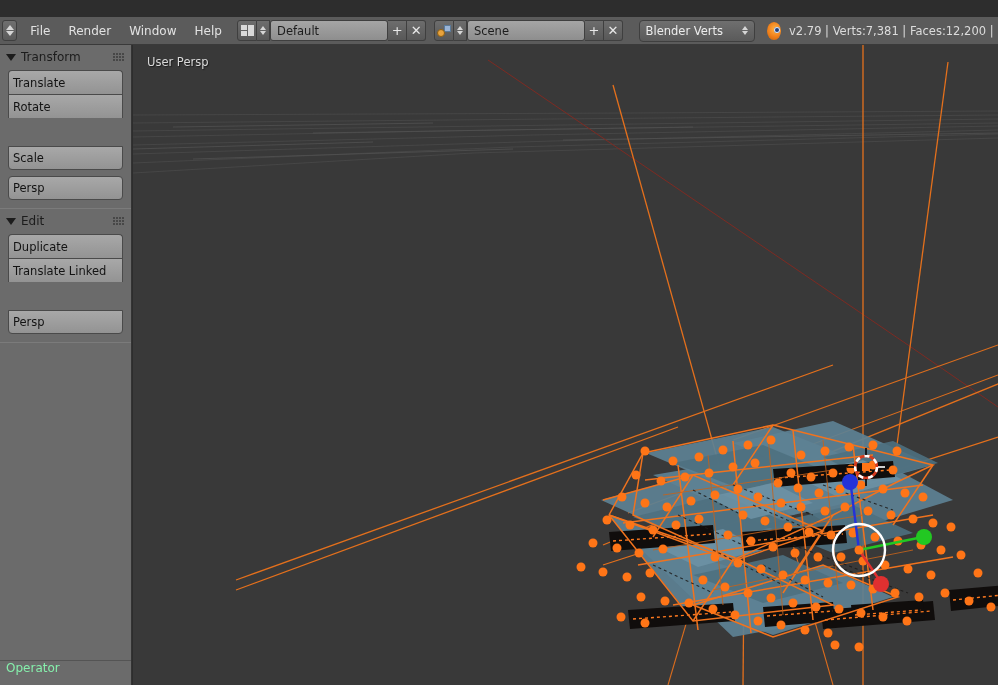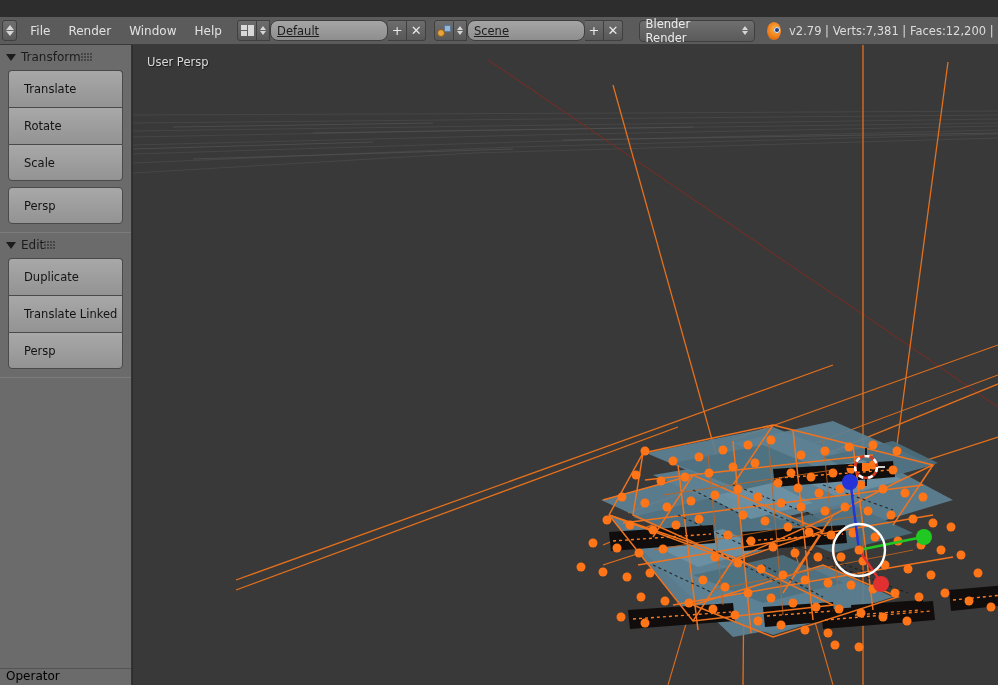--- a/index.html
+++ b/index.html
@@ -45,21 +45,21 @@
   
   .sceneico { position:relative; width:14px; height:12px; }
   .sceneico .ball { position:absolute; width:8px;height:8px;border-radius:50%;
     background:#e8a33d; left:0; top:4px; border:1px solid #8a5d14; }
   .sceneico .cube { position:absolute; width:7px;height:7px; background:#9ab4d6;
     right:0; top:0; border:1px solid #5a7severe; }
 
   .combo { height:21px; background:linear-gradient(#a5a5a5,#8e8e8e);
     border:1px solid #3f3f3f; color:#1d1d1d; font-size:11.5px;
     display:flex; align-items:center; padding:0 6px; }
-  .combo.flat { border-radius:8px;text-decoration:underline; }
+  .combo.flat { border-radius:3px; }
   .plusbtn, .xbtn { width:19px; height:21px; background:linear-gradient(#6d6d6d,#585858);
     border:1px solid #3f3f3f; display:flex; align-items:center; justify-content:center;
     color:#e8e8e8; font-size:13px; line-height:1; }
   .plusbtn { border-radius:0; border-left:none;}
   .xbtn { border-radius:0 3px 3px 0; border-left:none; }
 
   .engine { height:22px; min-width:116px; background:linear-gradient(#6f6f6f,#5a5a5a);
     border:1px solid #3f3f3f; border-radius:4px; color:#ececec; font-size:11.5px;
     display:flex; align-items:center; justify-content:space-between; padding:0 6px; }
 
@@ -68,44 +68,44 @@
     position:relative; }
   .blenderlogo::after { content:""; position:absolute; width:6px;height:6px;border-radius:50%;
     background:#1f3f7a; left:7px; top:5px; box-shadow:inset 0 0 0 1px #dfe7f5; }
 
   #statustext { color:#dcdcdc; font-size:11.5px; white-space:nowrap; overflow:hidden; }
 
   
   #shelf { position:absolute; left:0; top:45px; width:132px; height:640px;
     background:#6b6b6b; border-right:1px solid #343434; overflow:hidden; }
 
-  .panel-head { display:flex; align-items:center; 
+  .panel-head { display:flex; align-items:center; justify-content:space-between;
     padding:5px 7px 5px 6px; color:#1c1c1c; font-size:12px; }
   .panel-head .left { display:flex; align-items:center; gap:5px; }
   .arrow-d { width:0;height:0;border-left:5px solid transparent;border-right:5px solid transparent;
     border-top:7px solid #1c1c1c; }
   .arrow-r { width:0;height:0;border-top:5px solid transparent;border-bottom:5px solid transparent;
     border-left:7px solid #1c1c1c; }
   .grip { display:grid; grid-template-columns:repeat(4,2px); grid-template-rows:repeat(3,2px);
     gap:1px; opacity:.55; }
   .grip span { background:#2b2b2b; width:2px;height:2px; display:block; }
 
   .btn-group { margin:1px 8px 0 8px; }
-  .tbtn { height:37px; background:linear-gradient(#a8a8a8,#939393);
+  .tbtn { height:24px; background:linear-gradient(#a8a8a8,#939393);
     border:1px solid #4a4a4a; color:#131313; font-size:11.5px;
-    display:flex; align-items:center; padding-left:15px; }
+    display:flex; align-items:center; padding-left:4px; }
   .grp-top { border-radius:4px 4px 0 0; border-bottom:none; }
   .grp-mid { border-bottom:none; }
-  .grp-bot { border-radius:0 0 4px 4px; }
+  .grp-bot { border-radius:0 0 4px 4px;margin-top:28px; }
   .grp-solo { border-radius:4px; }
   .gap6 { height:6px; }
   .divider { height:1px; background:#5a5a5a; margin:8px 0 0 0; border-top:1px solid #7b7b7b; }
 
-  #operator-panel { position:absolute; left:0; bottom:0; width:132px; height:17px;
-    background:#6b6b6b; border-top:1px solid #545454; color:#000000; font-size:12px;
+  #operator-panel { position:absolute; left:0; bottom:0; width:132px; height:25px;
+    background:#6b6b6b; border-top:1px solid #545454; color:#86efac; font-size:12px;
     padding-left:6px; overflow:hidden; }
 
   
   #viewport { position:absolute; left:133px; top:45px; width:865px; height:640px;
     background:#393939; overflow:hidden; }
   #vp-svg { position:absolute; left:0; top:0; width:865px; height:640px; display:block; }
   #persp-label { position:absolute; left:14px; top:10px; color:#d8d8d8; font-size:11.5px;
     text-shadow:1px 1px 1px #1c1c1c; }
 </style>
 </head>
@@ -169,21 +169,21 @@
         </div>
       </div>
       <div class="combo flat" style="width:118px">Scene</div>
       <div class="plusbtn">+</div>
       <div class="xbtn">✕</div>
     </div>
 
     <div style="width:20px"></div>
 
     <div class="engine">
-      <span>Blender Render</span>
+      <span>Blender Verts</span>
       <span class="spin-col" style="margin-left:10px">
         <span class="tri-up" style="border-bottom-width:4px;border-left-width:3px;border-right-width:3px"></span>
         <span class="tri-dn" style="border-top-width:4px;border-left-width:3px;border-right-width:3px"></span>
       </span>
     </div>
 
     <div style="width:16px"></div>
     <div class="blenderlogo"></div>
     <div style="width:10px"></div>
     <div id="statustext">v2.79 | Verts:7,381 | Faces:12,200 | Tris:12,20</div>

